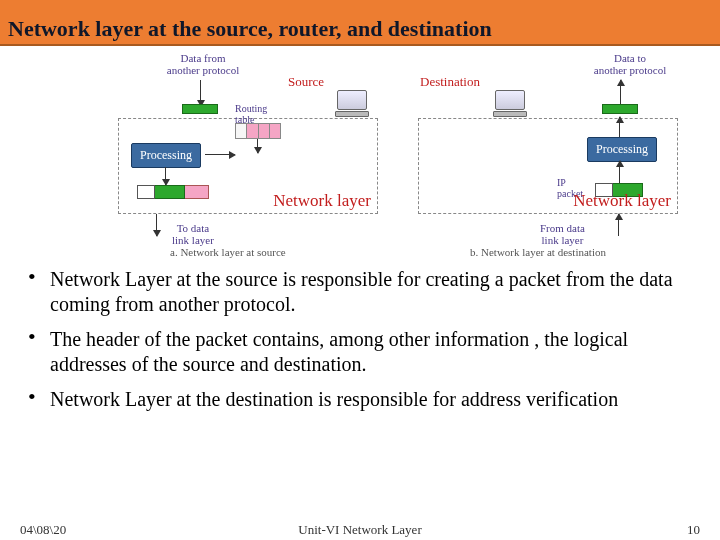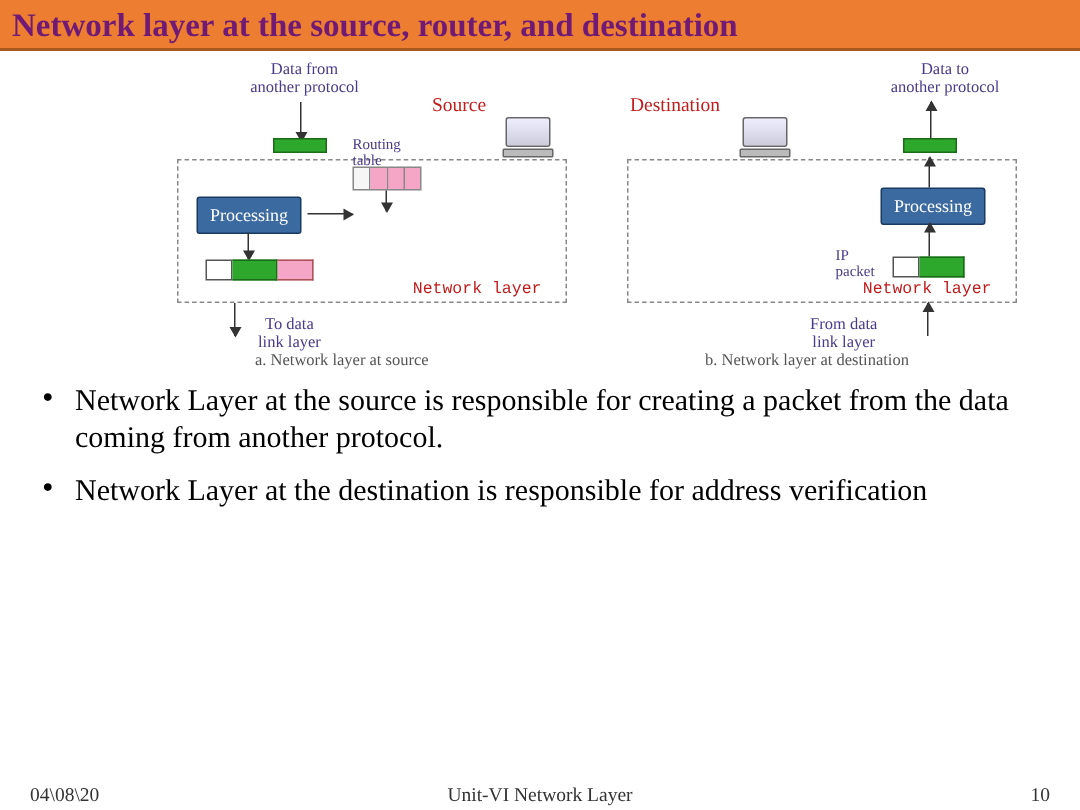--- a/index.html
+++ b/index.html
@@ -6,24 +6,24 @@
   body {
     width: 720px;
     height: 540px;
     background: #fff;
     font-family: "Times New Roman", serif;
     position: relative;
     overflow: hidden;
   }
   .title-bar {
     background: #ed7d31;
-    padding: 4px 8px 2px 8px;
+    padding: 16px 8px 2px 8px;
     font-weight: bold;
     font-size: 22px;
-    color: #701a75;
+    color: #0f172a;
     border-bottom: 2px solid #a85a1f;
   }
   .diagram-area {
     display: flex;
     justify-content: flex-end;
     gap: 20px;
     padding: 6px 30px 4px 30px;
   }
   .panel {
     position: relative;
@@ -65,25 +65,24 @@
     border-radius: 1px;
   }
   .net-layer-box {
     position: absolute;
     border: 1.5px dashed #888;
     left: 8px;
     width: 260px;
   }
   .net-layer-label {
     position: absolute;
-    right: 16px;
+    right: 6px;
     bottom: 2px;
-    font-size: 11px;
+    font-size: 17px;
     color: #c21d1d;
-    font-family: Liberation Mono, monospace;
   }
   .proc-box {
     position: absolute;
     background: #3b6aa0;
     color: #fff;
     font-size: 12px;
     padding: 4px 8px;
     border: 1px solid #1a3a60;
     border-radius: 2px;
   }
@@ -264,20 +263,21 @@
     </div>
 
     <div class="arrow-v arrow-up" style="left:208px; top:162px; height:22px"></div>
     <div class="bottom-label" style="left:130px; top:170px">From data<br>link layer</div>
     <div class="caption" style="position:absolute; left:60px; top:192px">b. Network layer at destination</div>
   </div>
 </div>
 
 <ul class="bullets">
   <li>Network Layer at the source is responsible for creating  a packet from the data coming from  another protocol.</li>
+  <li>The header of the packet contains, among other information , the logical addresses of the source and destination.</li>
   <li>Network Layer at the destination is responsible for address verification</li>
 </ul>
 
 <div class="footer">
   <span class="date">04\08\20</span>
   <span class="mid">Unit-VI Network Layer</span>
   <span class="num">10</span>
 </div>
 
 </body></html>

